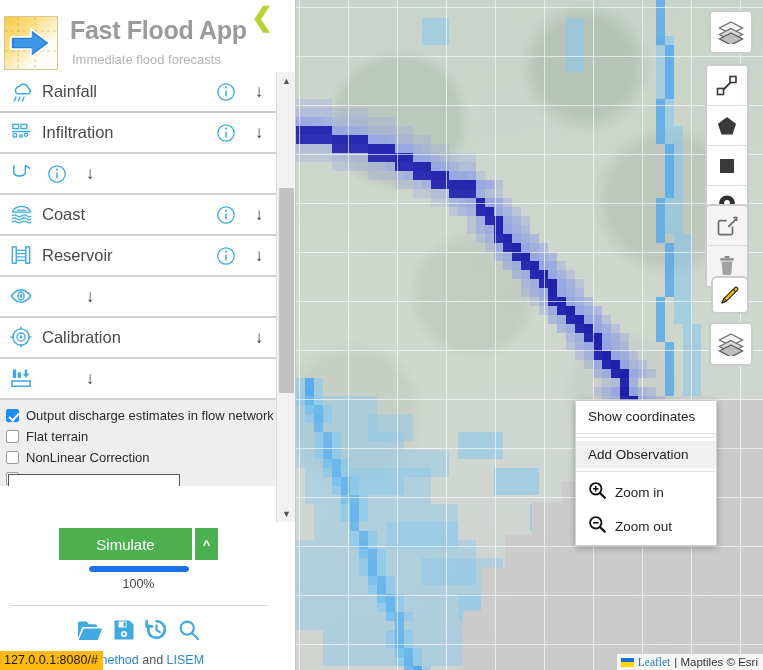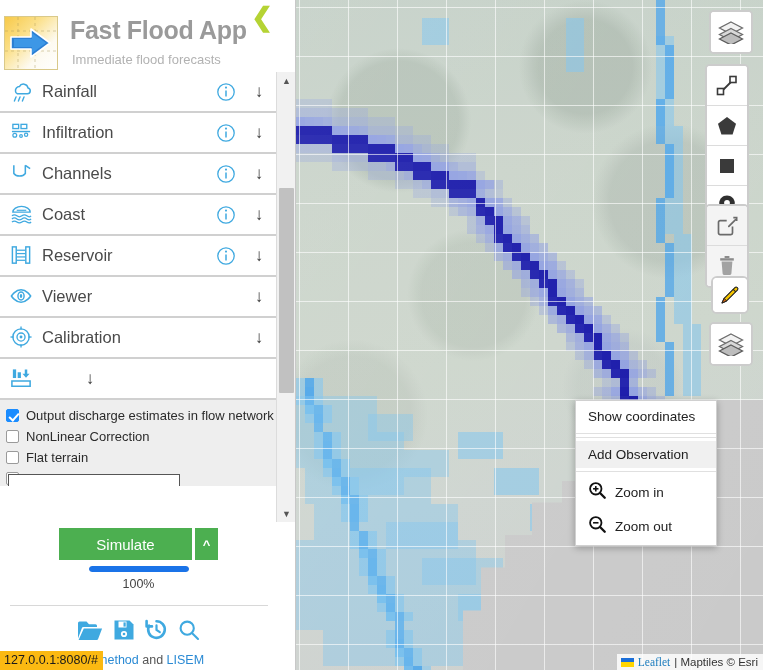--- a/index.html
+++ b/index.html
@@ -359,21 +359,20 @@
             </span>
             <span class="mi-arrow">↓</span>
           </div>
           <div class="menu-item">
             <span class="mi-icon">
               <svg width="23" height="23" viewBox="0 0 24 24">
                 <path d="M4 3.5 V12 a7 5.5 0 0 0 12 0 V3.5" fill="none" stroke="#3fa9e0" stroke-width="1.6"></path>
                 <path d="M16 3.5 21 7" fill="none" stroke="#3fa9e0" stroke-width="1.6"></path>
               </svg>
             </span>
-            <span class="mi-label">Channels</span>
             <span class="mi-info">
               <svg width="20" height="20" viewBox="0 0 20 20">
                 <circle cx="10" cy="10" r="8.2" fill="none" stroke="#3fa9e0" stroke-width="1.3"></circle>
                 <line x1="10" y1="8.4" x2="10" y2="14.6" stroke="#3fa9e0" stroke-width="1.5"></line>
                 <circle cx="10" cy="5.6" r="1.05" fill="#3fa9e0"></circle>
               </svg>
             </span>
             <span class="mi-arrow">↓</span>
           </div>
           <div class="menu-item">
@@ -418,21 +417,20 @@
             <span class="mi-arrow">↓</span>
           </div>
           <div class="menu-item">
             <span class="mi-icon">
               <svg width="23" height="23" viewBox="0 0 24 24">
                 <path d="M1.5 11.5s4-6.5 10-6.5 10 6.5 10 6.5-4 6.5-10 6.5-10-6.5-10-6.5Z" fill="none" stroke="#3fa9e0" stroke-width="1.6"></path>
                 <ellipse cx="11.5" cy="11.5" rx="3.2" ry="4.2" fill="none" stroke="#3fa9e0" stroke-width="1.5"></ellipse>
                 <ellipse cx="11.5" cy="11.5" rx="1.3" ry="2" fill="#3fa9e0"></ellipse>
               </svg>
             </span>
-            <span class="mi-label">Viewer</span>
             <span class="mi-info blank">
               <svg width="20" height="20" viewBox="0 0 20 20">
                 <circle cx="10" cy="10" r="8.2" fill="none" stroke="#3fa9e0" stroke-width="1.3"></circle>
                 <line x1="10" y1="8.4" x2="10" y2="14.6" stroke="#3fa9e0" stroke-width="1.5"></line>
                 <circle cx="10" cy="5.6" r="1.05" fill="#3fa9e0"></circle>
               </svg>
             </span>
             <span class="mi-arrow">↓</span>
           </div>
           <div class="menu-item">
@@ -476,25 +474,25 @@
             </span>
             <span class="mi-arrow">↓</span>
           </div>
           <div id="settings-panel">
             <div class="chk-row">
               <span class="chk-box checked"></span>
               <span class="chk-label">Output discharge estimates in flow network</span>
             </div>
             <div class="chk-row">
               <span class="chk-box"></span>
-              <span class="chk-label">NonLinear Correction</span>
+              <span class="chk-label">Flat terrain</span>
             </div>
             <div class="chk-row">
               <span class="chk-box"></span>
-              <span class="chk-label">Flat terrain</span>
+              <span class="chk-label">NonLinear Correction</span>
             </div>
             <div class="chk-row">
               <span class="chk-box"></span>
               <span class="chk-label">Accout for depressions</span>
             </div>
             <div class="settings-textbox"></div>
           </div>
         </div>
     </div>
 

